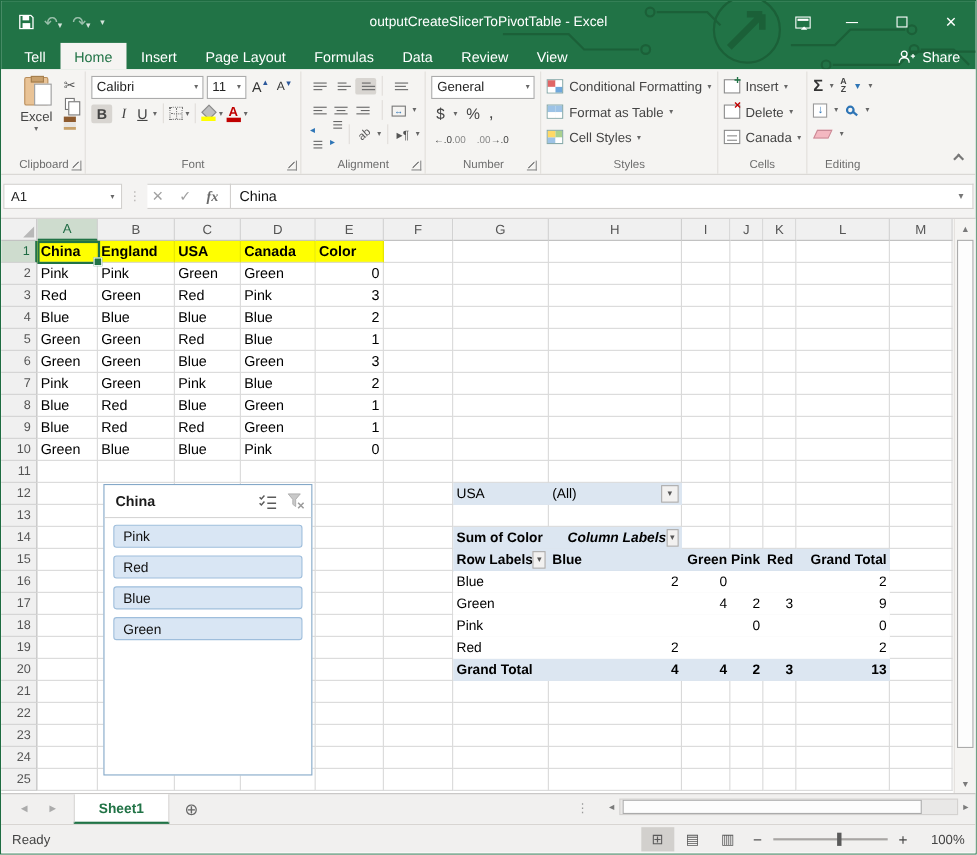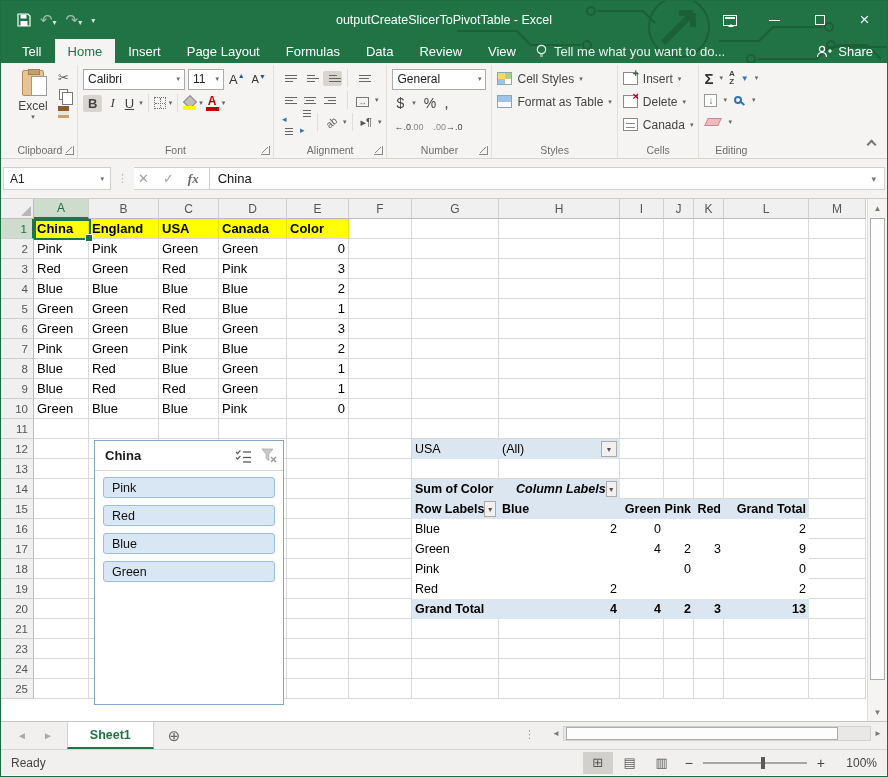--- a/index.html
+++ b/index.html
@@ -227,27 +227,20 @@
       <div id="ribbon-tabs" style="display:flex;">
           <div class="rtab">Tell</div>
           <div class="rtab active">Home</div>
           <div class="rtab">Insert</div>
           <div class="rtab">Page Layout</div>
           <div class="rtab">Formulas</div>
           <div class="rtab">Data</div>
           <div class="rtab">Review</div>
           <div class="rtab">View</div>
         </div>
-      <div class="tellme">
-        <svg width="13" height="15" viewBox="0 0 13 15">
-          <circle cx="6.5" cy="5.5" r="4.2" fill="none" stroke="#E8F2EC" stroke-width="1.2"></circle>
-          <path d="M5 10 h3 M5 12 h3" stroke="#E8F2EC" stroke-width="1.2" fill="none"></path>
-        </svg>
-        <span>Tell me what you want to do...</span>
-      </div>
       <div class="share">
         <svg width="16" height="13" viewBox="0 0 16 13">
           <circle cx="6" cy="4" r="2.6" fill="none" stroke="#fff" stroke-width="1.2"></circle>
           <path d="M1.5 12 c0-3 2-4.5 4.5-4.5 s4.5 1.5 4.5 4.5" fill="none" stroke="#fff" stroke-width="1.2"></path>
           <path d="M12 6 h4 M14 4 v4" stroke="#fff" stroke-width="1.2"></path>
         </svg>
         <span>Share</span>
       </div>
     </div>
   </div>
@@ -403,37 +396,47 @@
           <span style="font-size:9px;color:#444;"><span style="color:#888;">.00</span>→.0</span>
         </div>
       </div>
       <div class="rgroup-label">Number</div>
       <span class="launcher"></span>
     </div>
 
     <div class="rgroup">
       <div class="rrows">
         <div class="styles-row">
-          <span class="mini-grid styles">
-              <i></i>
-              <i></i>
-              <i></i>
-              <i></i>
-            </span>
-          <span>Cell Styles</span>
+          <span class="mini-grid">
+              <i></i>
+              <i></i>
+              <i></i>
+              <i></i>
+            </span>
+          <span>Conditional Formatting</span>
             <span class="dd">▾</span>
         </div>
         <div class="styles-row">
           <span class="mini-grid table">
               <i></i>
               <i></i>
               <i></i>
               <i></i>
             </span>
           <span>Format as Table</span>
+            <span class="dd">▾</span>
+        </div>
+        <div class="styles-row">
+          <span class="mini-grid styles">
+              <i></i>
+              <i></i>
+              <i></i>
+              <i></i>
+            </span>
+          <span>Cell Styles</span>
             <span class="dd">▾</span>
         </div>
       </div>
       <div class="rgroup-label">Styles</div>
     </div>
 
     <div class="rgroup">
       <div class="rrows">
         <div class="styles-row">
           <span class="cells-ico ins"></span>
@@ -848,20 +851,36 @@
           <div class="cell" style="width: 63px;"></div>
           <div class="cell" style="width: 87px;"></div>
           <div class="cell" style="width: 121px;"></div>
           <div class="cell" style="width: 44px;"></div>
           <div class="cell" style="width: 30px;"></div>
           <div class="cell" style="width: 30px;"></div>
           <div class="cell" style="width: 85px;"></div>
           <div class="cell" style="width: 57px;"></div>
         </div>
         <div class="grid-row">
+          <div class="row-h">22</div>
+          <div class="cell" style="width: 55px;"></div>
+          <div class="cell" style="width: 70px;"></div>
+          <div class="cell" style="width: 60px;"></div>
+          <div class="cell" style="width: 68px;"></div>
+          <div class="cell" style="width: 62px;"></div>
+          <div class="cell" style="width: 63px;"></div>
+          <div class="cell" style="width: 87px;"></div>
+          <div class="cell" style="width: 121px;"></div>
+          <div class="cell" style="width: 44px;"></div>
+          <div class="cell" style="width: 30px;"></div>
+          <div class="cell" style="width: 30px;"></div>
+          <div class="cell" style="width: 85px;"></div>
+          <div class="cell" style="width: 57px;"></div>
+        </div>
+        <div class="grid-row">
           <div class="row-h">23</div>
           <div class="cell" style="width: 55px;"></div>
           <div class="cell" style="width: 70px;"></div>
           <div class="cell" style="width: 60px;"></div>
           <div class="cell" style="width: 68px;"></div>
           <div class="cell" style="width: 62px;"></div>
           <div class="cell" style="width: 63px;"></div>
           <div class="cell" style="width: 87px;"></div>
           <div class="cell" style="width: 121px;"></div>
           <div class="cell" style="width: 44px;"></div>

